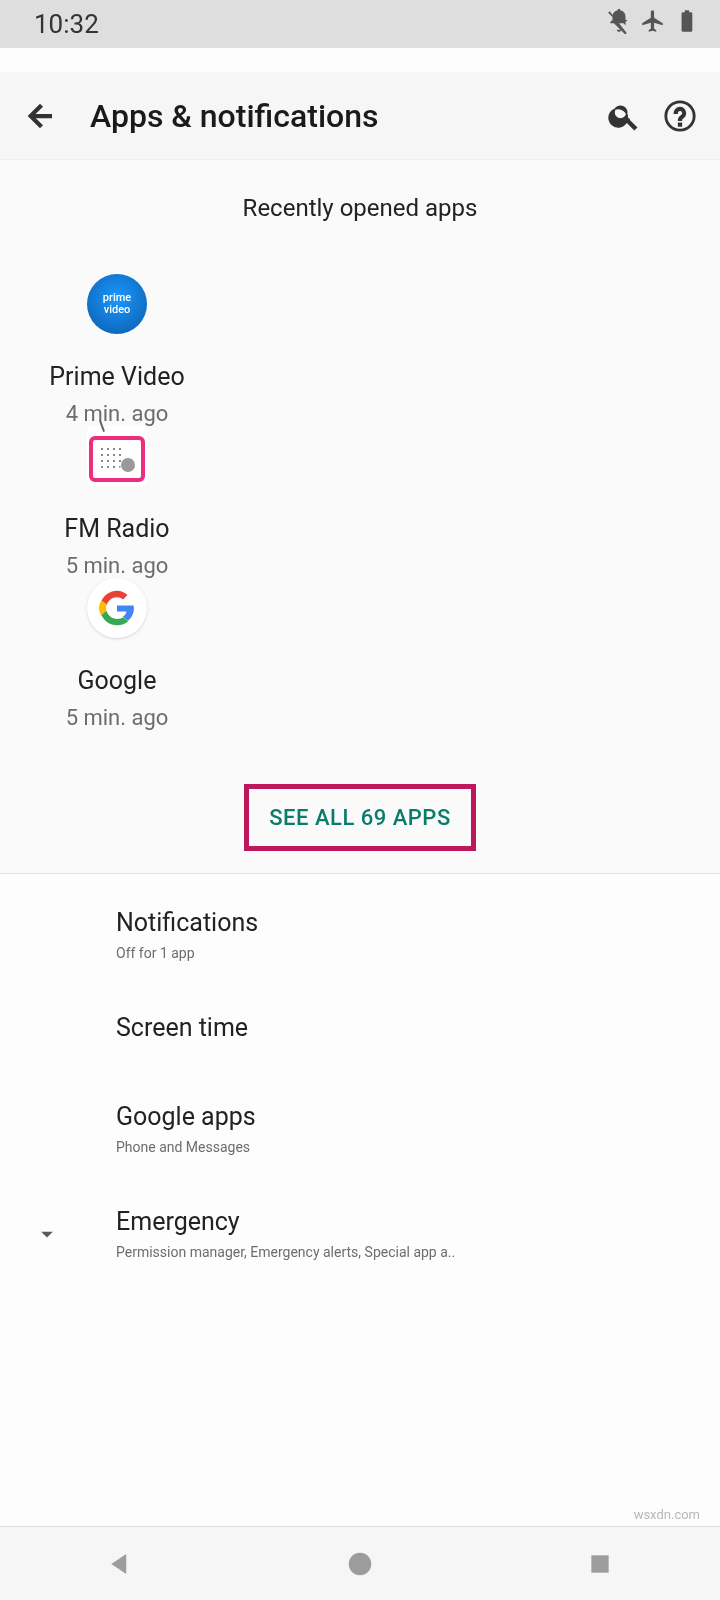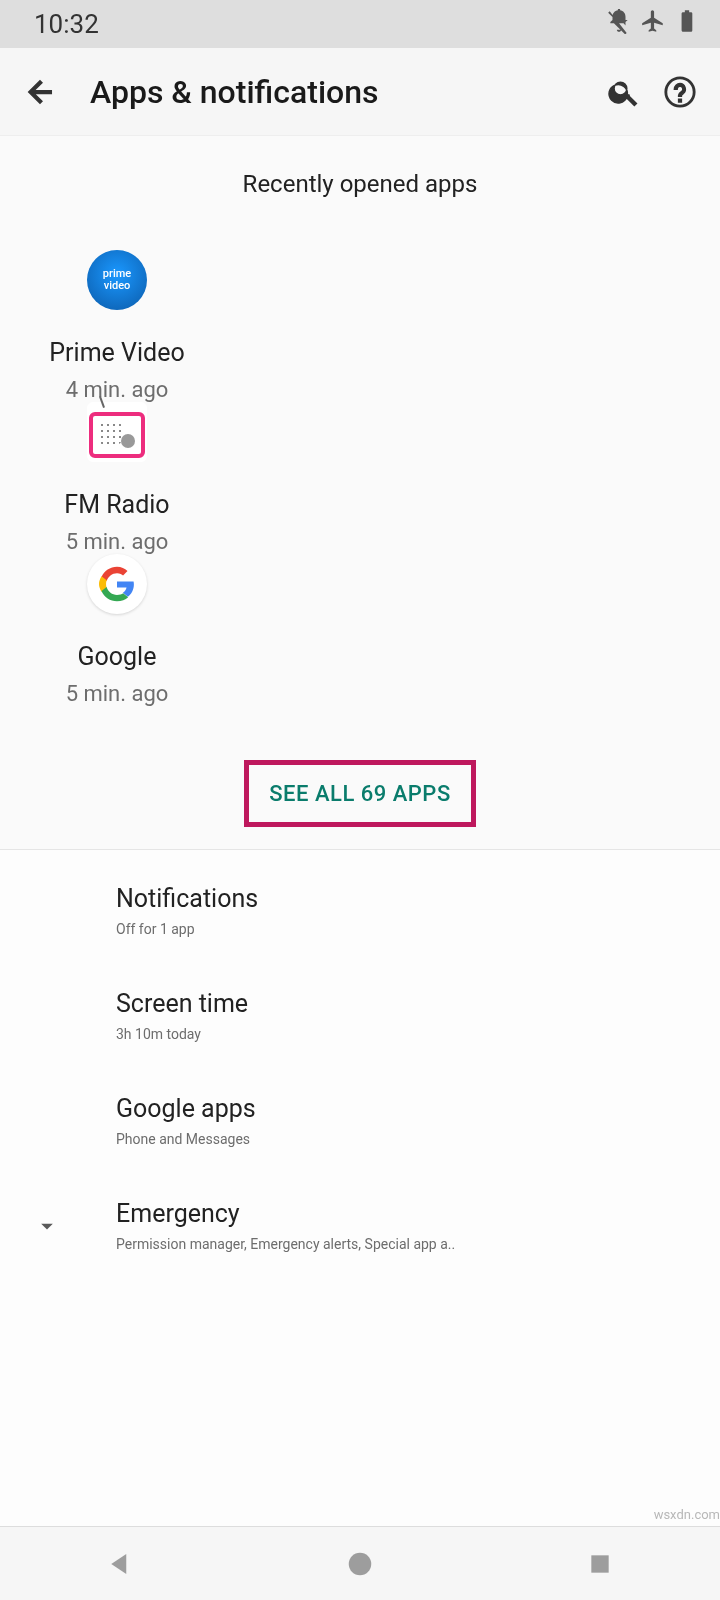--- a/index.html
+++ b/index.html
@@ -26,20 +26,21 @@
   .status-icons { display: flex; align-items: center; gap: 8px; }
   .status-icons svg { width: 26px; height: 26px; fill: #555; }
   
   .appbar {
     height: 88px;
     background: #f6f6f6;
     display: flex;
     align-items: center;
     padding: 0 12px;
     border-bottom: 1px solid #eee;
+    margin-top: 24px;
   }
   .appbar .back { width: 56px; display:flex; align-items:center; justify-content:center;}
   .appbar .title {
     flex: 1;
     font-size: 32px;
     font-weight: 500;
     padding-left: 22px;
     color: #1a1a1a;
   }
   .appbar .action { width: 56px; display:flex; align-items:center; justify-content:center;}
@@ -134,21 +135,21 @@
   .navbar{
     position:absolute; left:0; right:0; bottom:0;
     height: 74px;
     background:#f6f6f6;
     border-top:1px solid #ddd;
     display:flex; align-items:center; justify-content:space-around;
   }
   .navbar .navbtn{ width:120px; display:flex; align-items:center; justify-content:center;}
   .navbar svg{ fill:#9d9d9d;}
   .watermark{
-    position:absolute; right:0; bottom:78px;
+    position:absolute; right:20px; bottom:78px;
     font-size:13px; color:#b8b8b8;
   }
 </style>
 </head>
 <body>
 
 <div class="statusbar">
   <span>10:32</span>
   <div class="status-icons">
     <span>
@@ -234,21 +235,20 @@
   <div class="list-item">
     <div class="texts">
       <div class="item-title">Notifications</div>
       <div class="item-sub">Off for 1 app</div>
     </div>
   </div>
 
   <div class="list-item">
     <div class="texts">
       <div class="item-title">Screen time</div>
-      <div class="item-sub">3h 10m today</div>
     </div>
   </div>
 
   <div class="list-item">
     <div class="texts">
       <div class="item-title">Google apps</div>
       <div class="item-sub">Phone and Messages</div>
     </div>
   </div>
 

